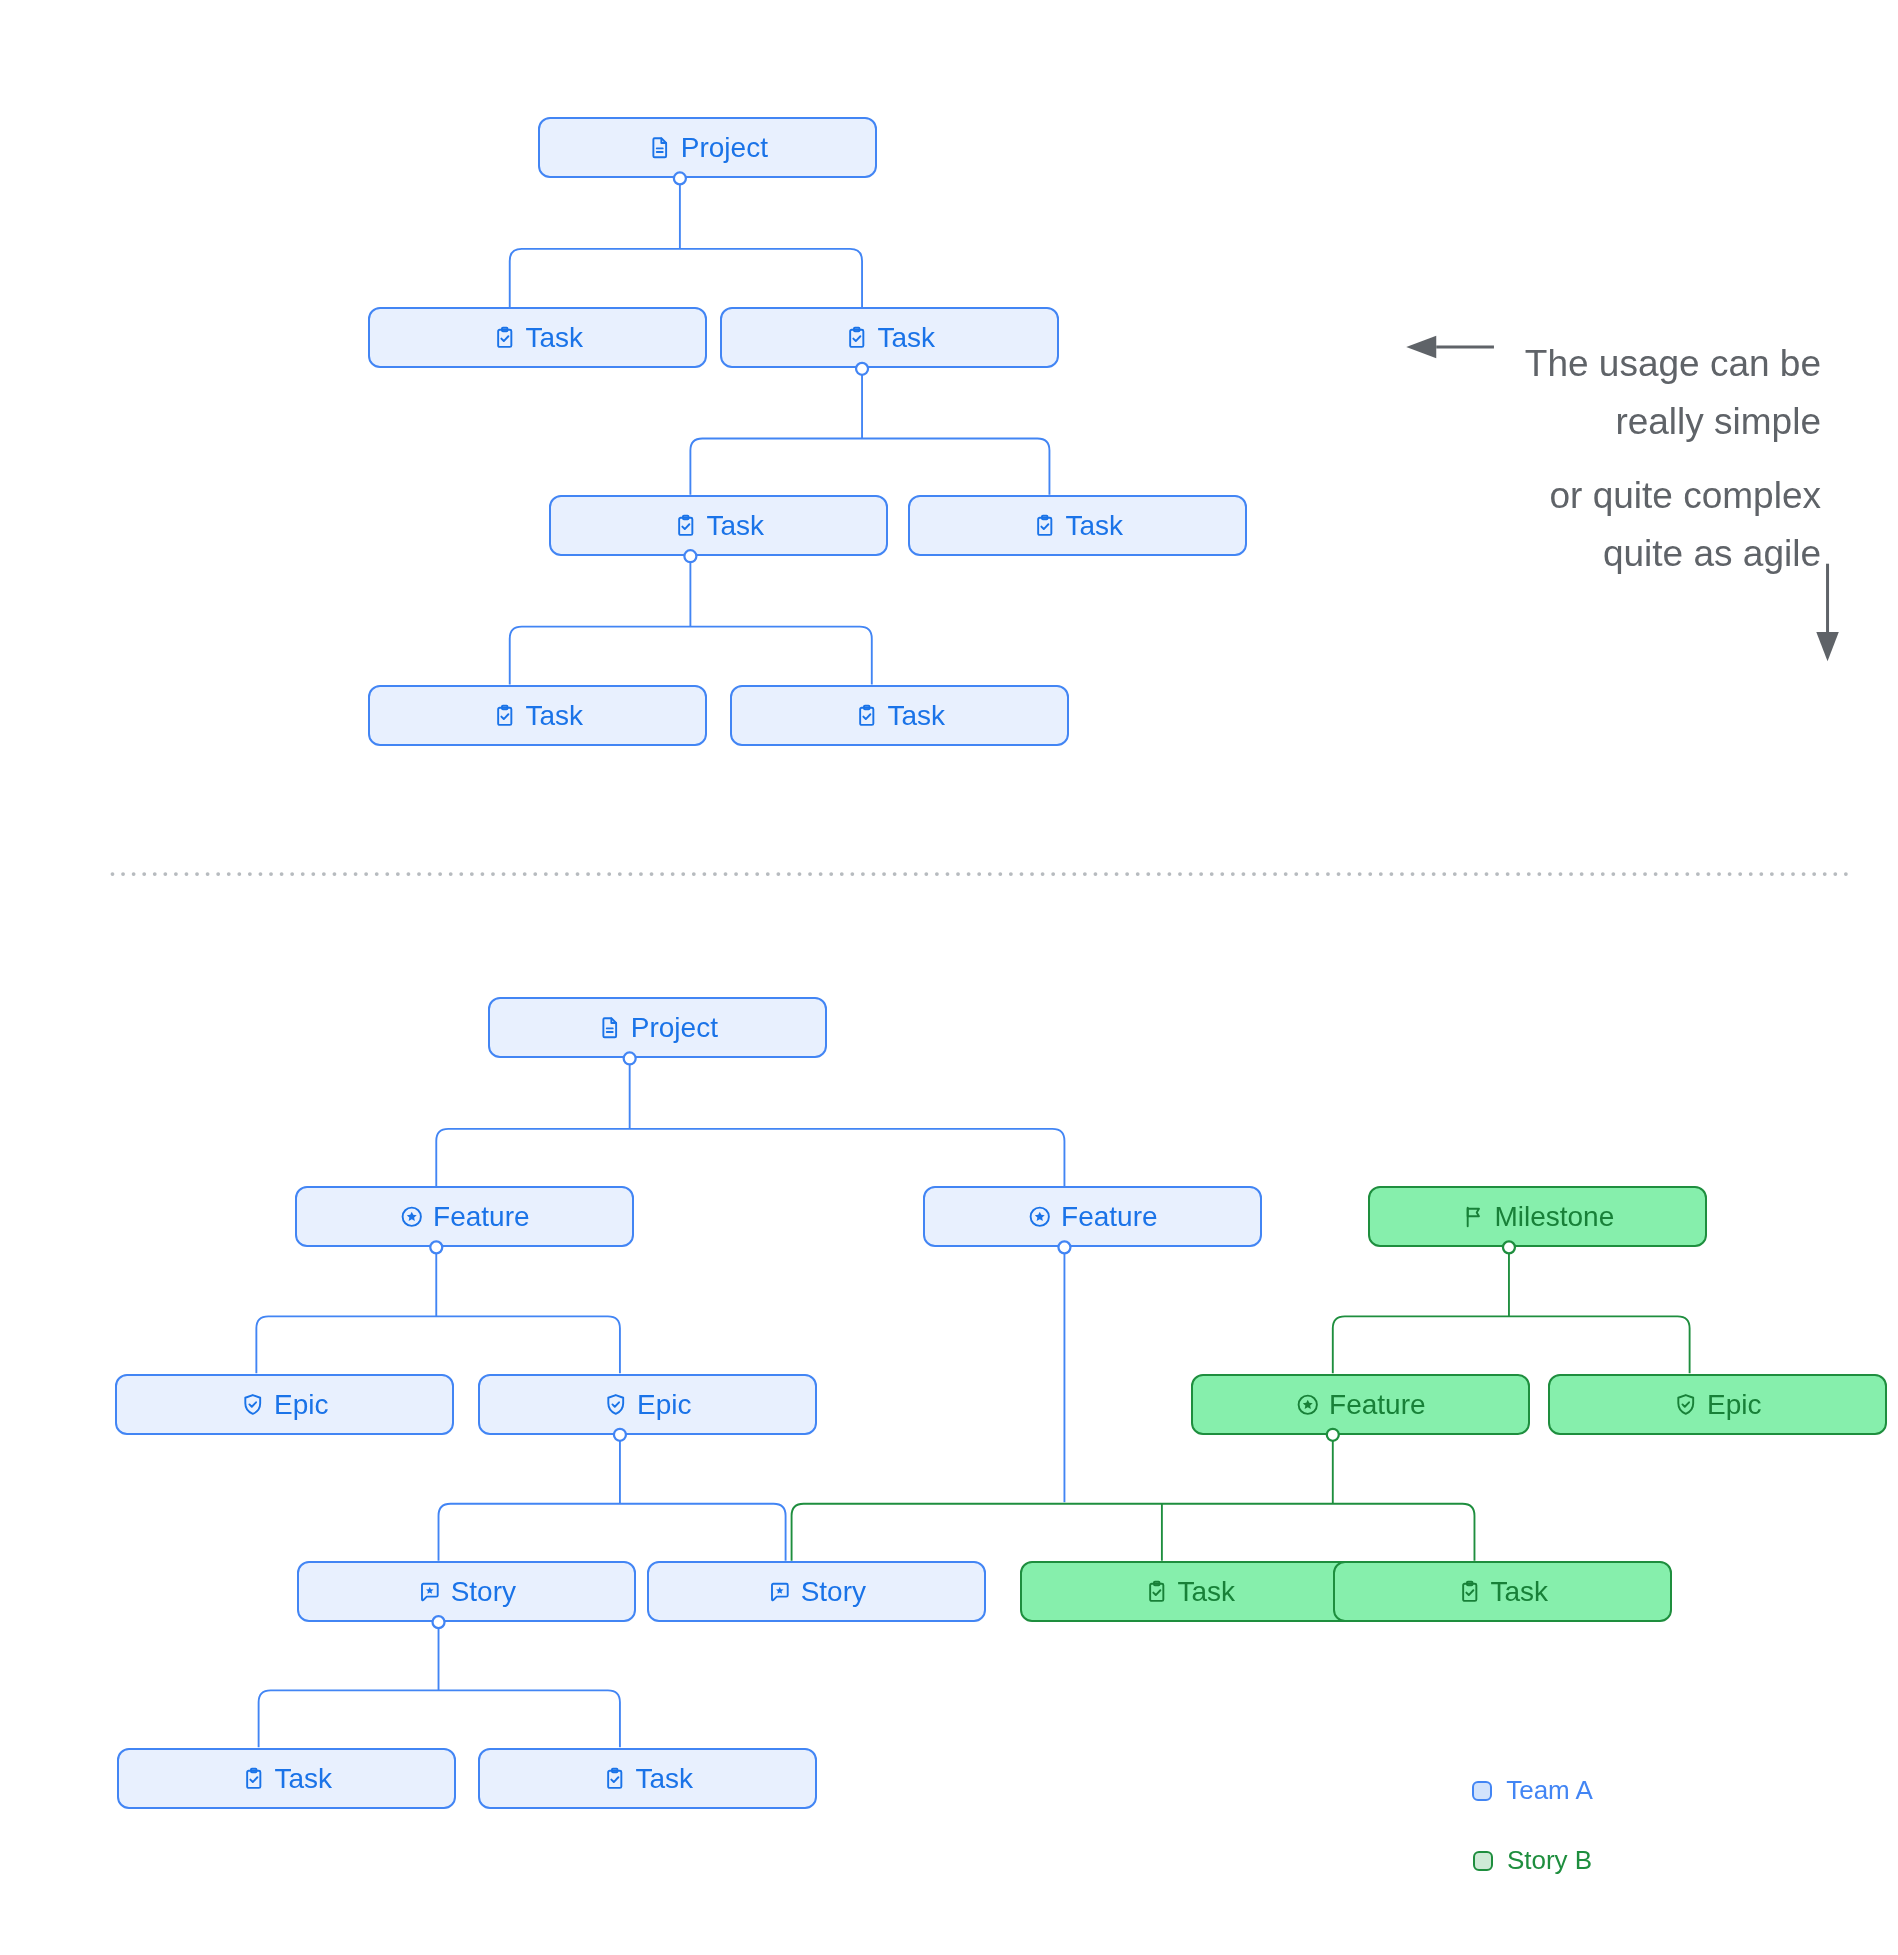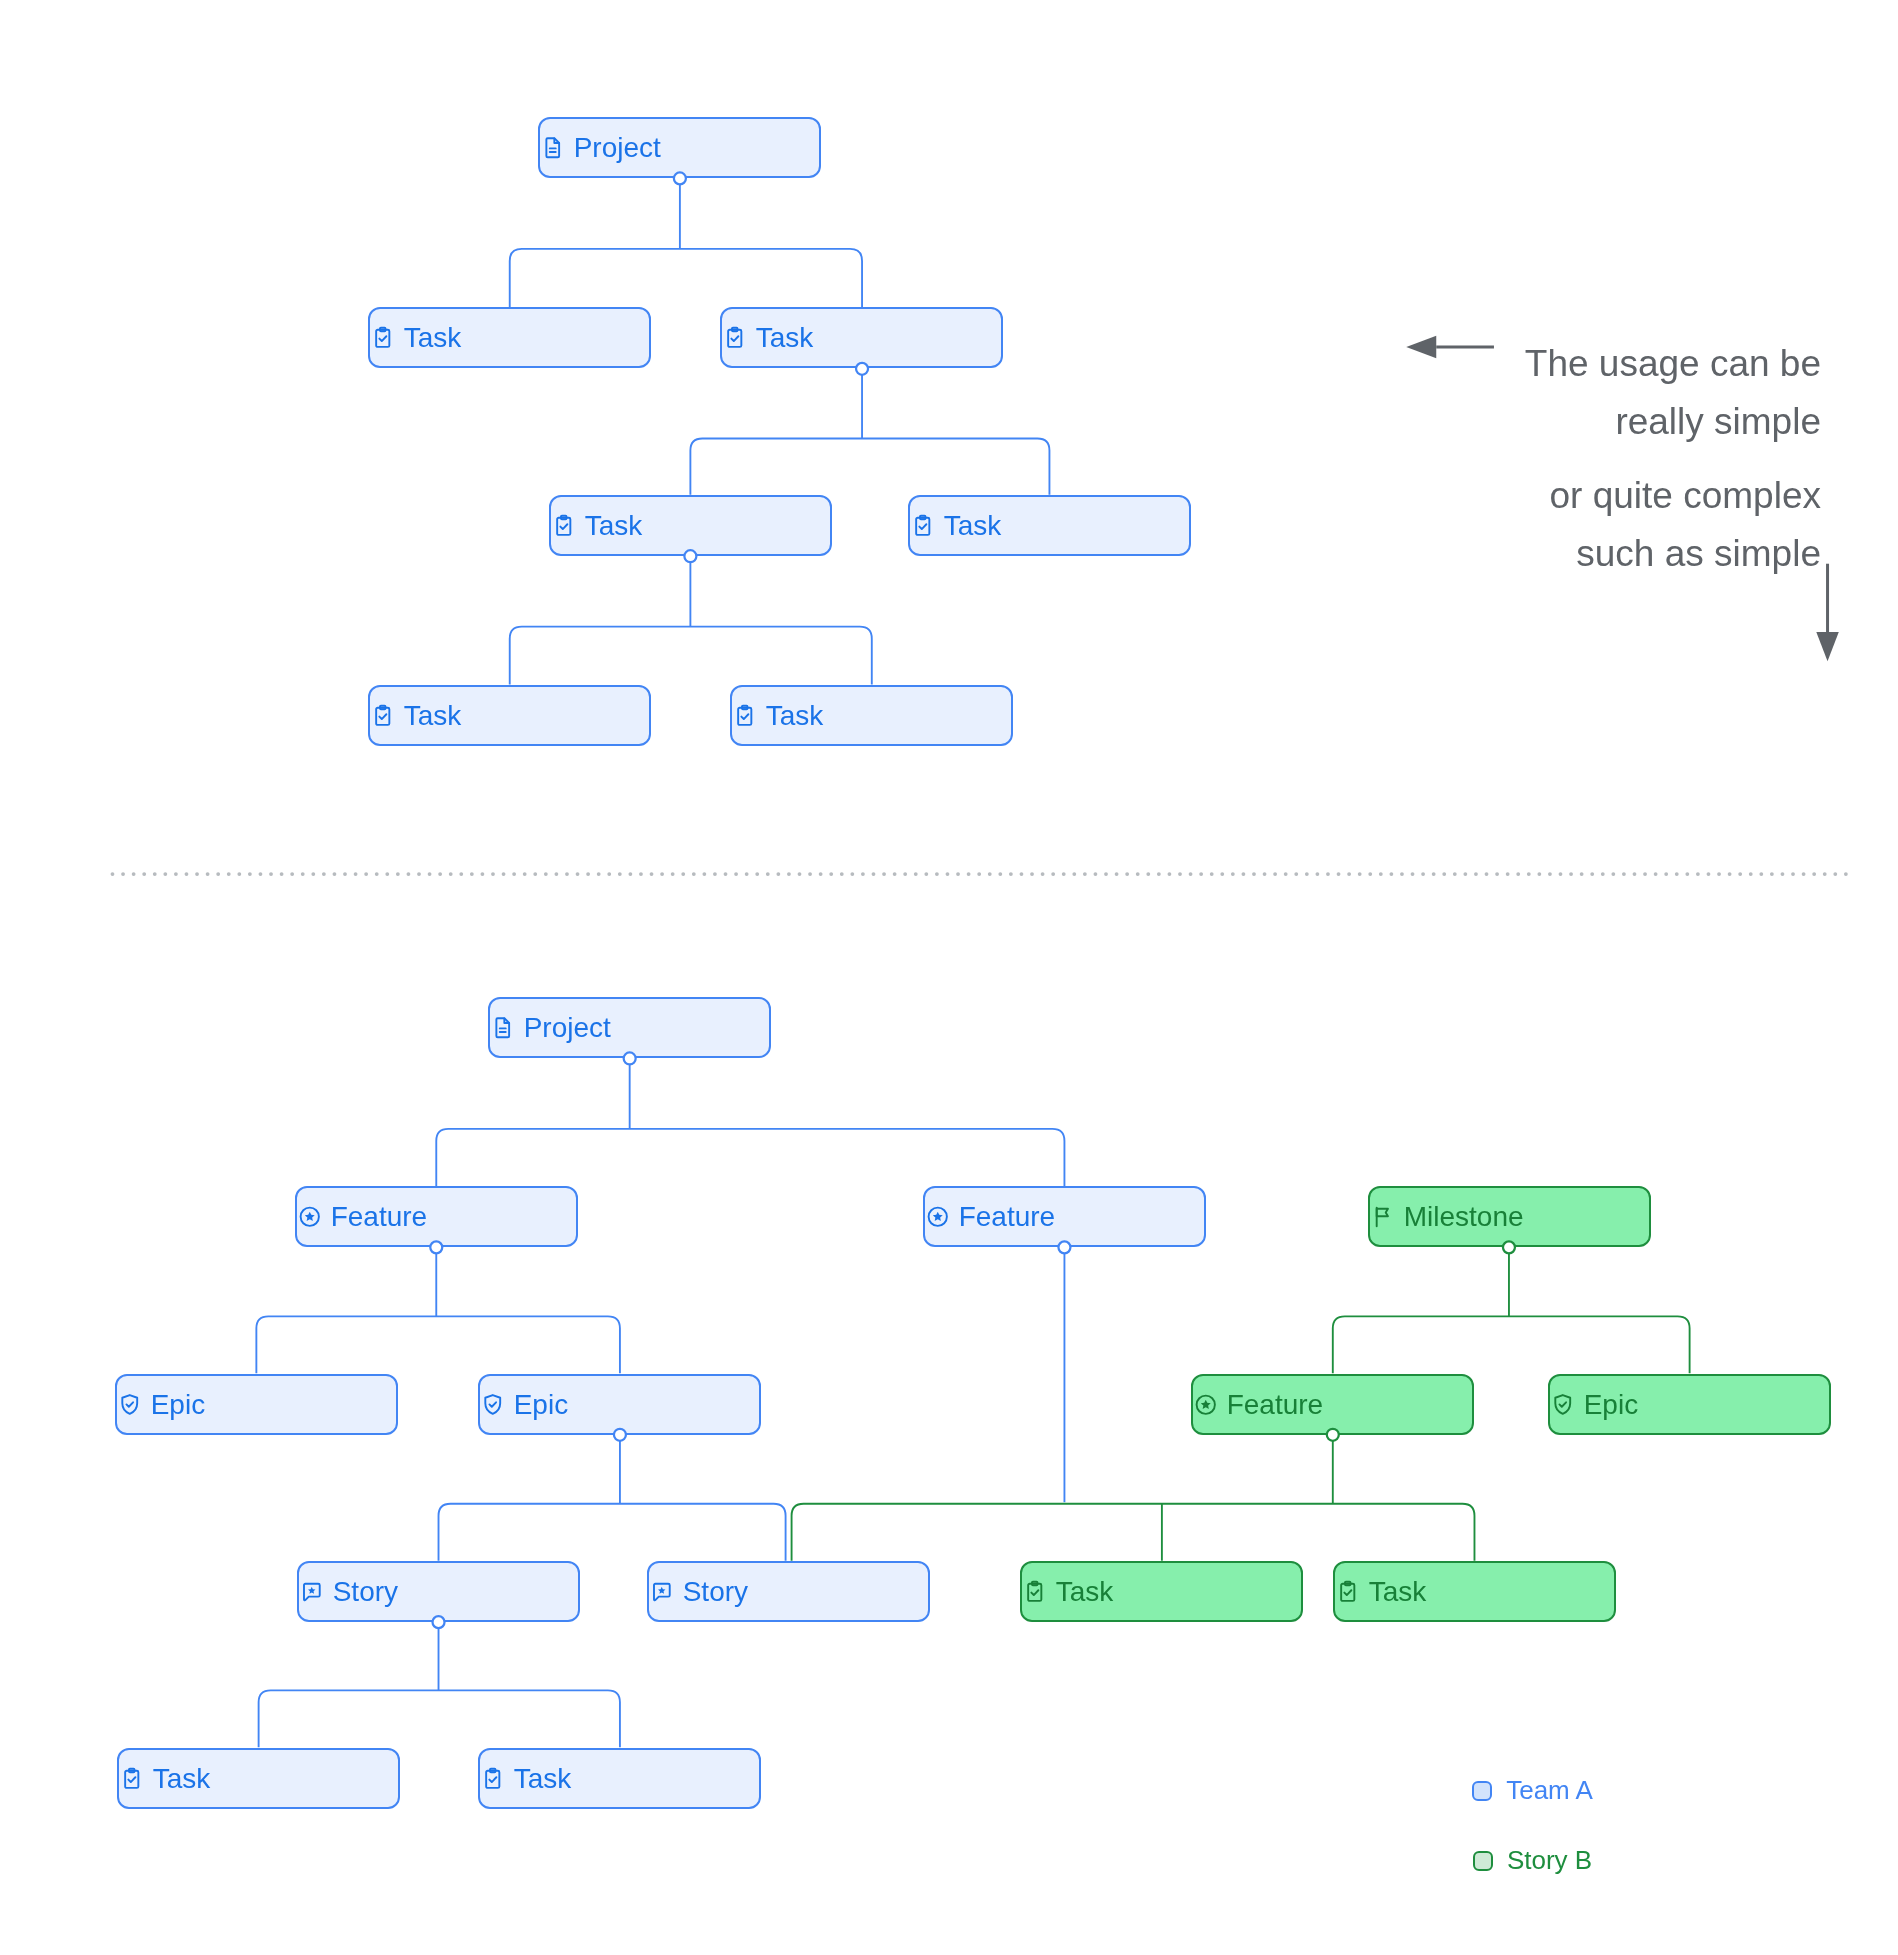--- a/index.html
+++ b/index.html
@@ -6,24 +6,24 @@
   #canvas{
     position:relative;
     width:1898px;height:1955px;
     background:#ffffff;
     font-family:"Liberation Sans", sans-serif;
     overflow:hidden;
   }
   
   .node{
     position:absolute;
-    width:283px;height:61px;
+    width:339px;height:61px;
     box-sizing:border-box;
     border-radius:12px;
-    display:flex;align-items:center;
+    display:flex;align-items:center;justify-content:center;
     gap:8.2px;
     font-size:28px;font-weight:500;
     z-index:1;
   }
   .node .icon{display:flex;align-items:center;justify-content:center;}
   .node .icon svg{width:25.5px;height:25.5px;display:block;}
   .team-a{background:#e8f0fe;border:2.2px solid #4285f4;color:#1a73e8;}
   .team-b{background:#86efac;border:2.2px solid #1e8e3e;color:#188038;}
   
   #wires{position:absolute;left:0;top:0;z-index:2;pointer-events:none;}
@@ -275,21 +275,21 @@
     <span>Task</span>
   </div>
 
   <div class="annotation">
     <p>
       <span>The usage can be</span><br>
       <span>really simple</span>
     </p>
     <p>
       <span>or quite complex</span><br>
-      <span>such as simple</span>
+      <span>quite as agile</span>
     </p>
   </div>
 
   <div class="legend">
     <div class="legend-item">
       <span class="swatch swatch-a"></span>
       <span class="legend-a">Team A</span>
     </div>
     <div class="legend-item">
       <span class="swatch swatch-b"></span>

